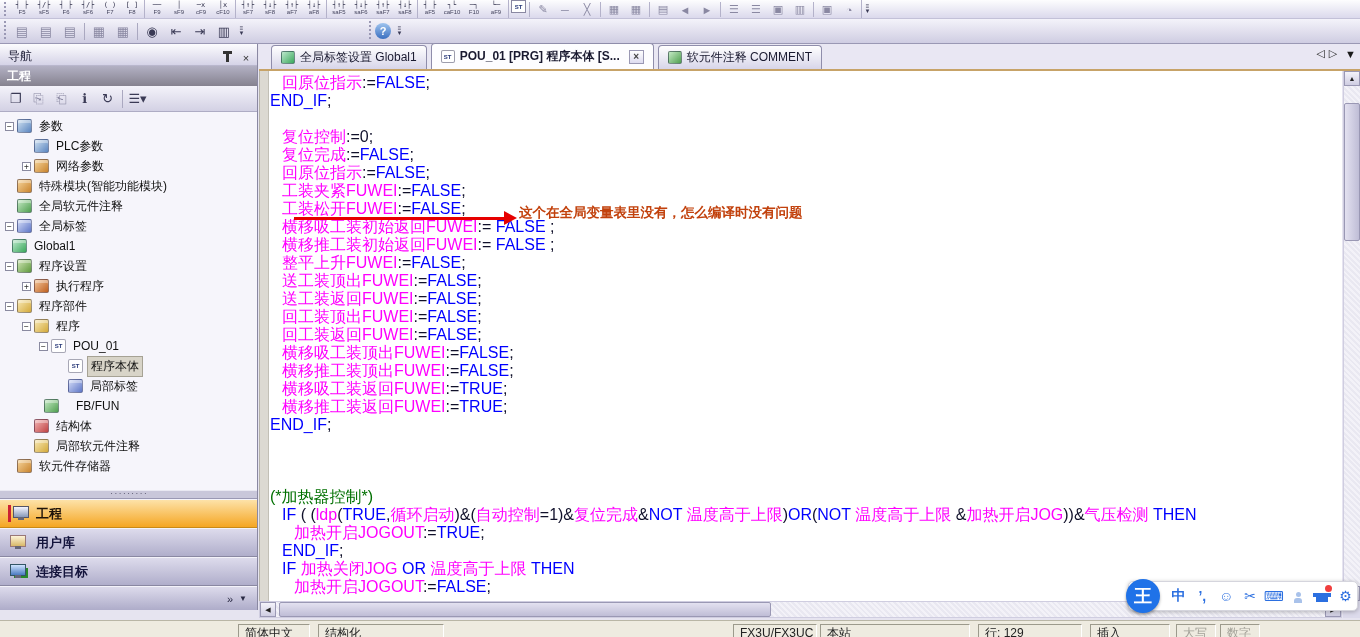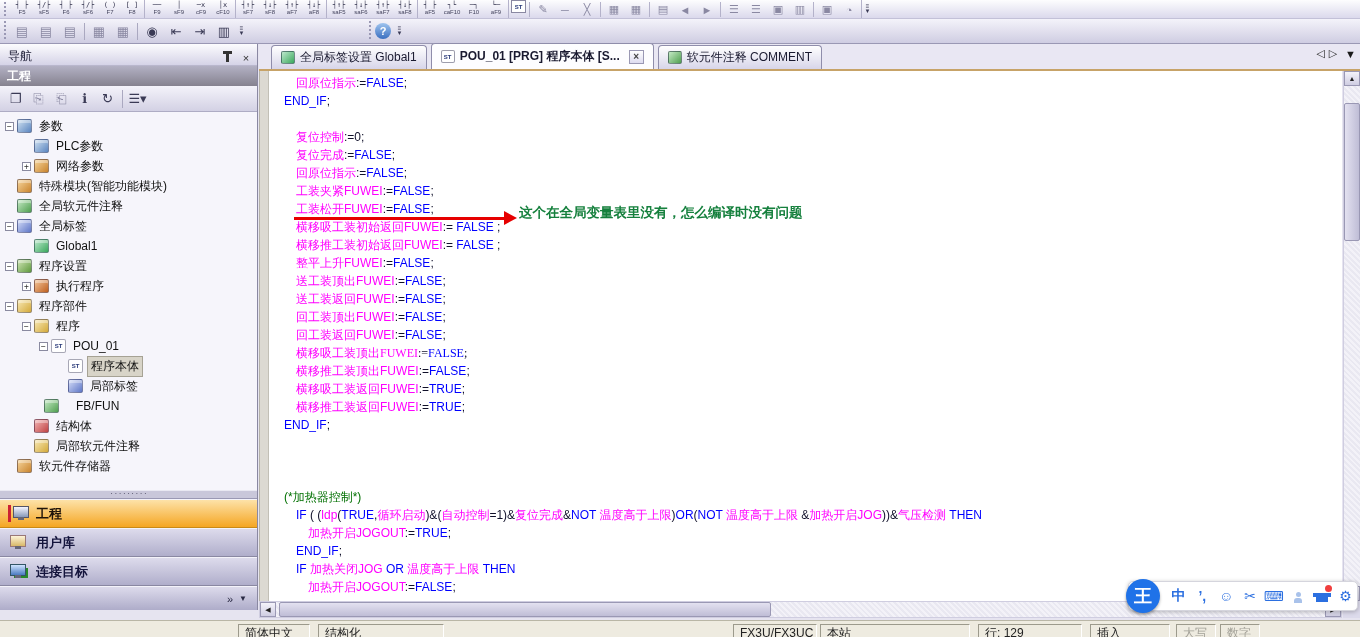--- a/index.html
+++ b/index.html
@@ -97,31 +97,31 @@
   .tico-sm { width:14px; height:13px; border-radius:2px; flex:none; border:1px solid rgba(60,60,90,.5);
              display:flex; align-items:center; justify-content:center; }
   .tabnav { position:absolute; right:4px; top:47px; display:flex; gap:4px; align-items:center;
             color:#1a1a1a; font-size:11px; z-index:5; }
   .tabnav span { cursor:default; }
 
   
   .editor { position:absolute; left:259px; top:71px; width:1083px; height:530px; background:#fff;
             border-left:1px solid #b5b2a8; }
   .gutter { position:absolute; left:0; top:0; width:9px; height:100%; background:#dcd9d2; border-right:1px solid #c2bfb6; }
-  .code { position:absolute; left:10px; top:3px; right:0; font-size:12px; line-height:18px;
-          font-family:"Liberation Sans","DejaVu Sans",sans-serif; padding-left:14px; cursor:text; }
+  .code { position:absolute; left:10px; top:3px; right:0; font-size:16px; line-height:18px;
+          font-family:"Liberation Sans","DejaVu Sans",sans-serif; padding-left:0; cursor:text; }
   .cl { height:18px; white-space:pre; }
   .tok-v { color:#ff00ff; }
   .tok-k { color:#0000ff; }
   .tok-o { color:#10102a; }
   .tok-c { color:#007000; }
   .red-underline { position:absolute; left:34px; top:146px; width:212px; height:3px; background:#e60000; z-index:10; }
   .red-arrowhead { position:absolute; left:244px; top:140px; width:0; height:0; z-index:10;
                    border-left:13px solid #e60000; border-top:7px solid transparent; border-bottom:7px solid transparent; }
-  .red-note { position:absolute; left:259px; top:133px; font-weight:bold; font-size:13.5px; color:#15803d; z-index:10; white-space:nowrap; }
+  .red-note { position:absolute; left:259px; top:133px; font-weight:bold; font-size:13.5px; color:#c2410c; z-index:10; white-space:nowrap; }
 
   
   .vscroll { position:absolute; right:0; top:71px; width:17px; height:530px;
              background:repeating-linear-gradient(45deg,#f3f2f8 0 2px,#e9e8f1 2px 4px); border-left:1px solid #cfcde0; }
   .sbtn { position:absolute; width:16px; height:15px; background:linear-gradient(#f4f3fa,#cfcde2);
           border:1px solid #9a98b4; display:flex; align-items:center; justify-content:center;
           font-size:7px; color:#222; }
   .vthumb { position:absolute; left:0; top:32px; width:16px; height:138px;
             background:linear-gradient(90deg,#e3e1f0,#bfbdd6); border:1px solid #9a98b4; border-radius:2px; }
   .hscroll { position:absolute; left:259px; top:601px; width:1083px; height:17px;
@@ -359,21 +359,21 @@
       <div class="trow" style="padding-left: 5px;">
         <span class="expn"></span>
         <span class="tico i-gcomment"></span>
         <span class="tlabel">全局软元件注释</span>
       </div>
       <div class="trow" style="padding-left: 5px;">
         <span class="exp">−</span>
         <span class="tico i-glabel"></span>
         <span class="tlabel">全局标签</span>
       </div>
-      <div class="trow" style="padding-left: 22px; text-align: right;">
+      <div class="trow" style=" text-align: right;">
         <span class="expn"></span>
         <span class="tico i-gtable"></span>
         <span class="tlabel">Global1</span>
       </div>
       <div class="trow" style="padding-left: 5px;">
         <span class="exp">−</span>
         <span class="tico i-psetting"></span>
         <span class="tlabel">程序设置</span>
       </div>
       <div class="trow" style="padding-left: 22px;">
@@ -480,21 +480,21 @@
       <div class="cl" style="padding-left: 12px;"><span class="tok-v">回原位指示</span><span class="tok-o">:=</span><span class="tok-k">FALSE</span><span class="tok-o">;</span></div>
       <div class="cl" style="padding-left: 12px;"><span class="tok-v">工装夹紧FUWEI</span><span class="tok-o">:=</span><span class="tok-k">FALSE</span><span class="tok-o">;</span></div>
       <div class="cl" style="padding-left: 12px;"><span class="tok-v">工装松开FUWEI</span><span class="tok-o">:=</span><span class="tok-k">FALSE</span><span class="tok-o">;</span></div>
       <div class="cl" style="padding-left: 12px;"><span class="tok-v">横移吸工装初始返回FUWEI</span><span class="tok-o">:= </span><span class="tok-k">FALSE</span><span class="tok-o"> ;</span></div>
       <div class="cl" style="padding-left: 12px;"><span class="tok-v">横移推工装初始返回FUWEI</span><span class="tok-o">:= </span><span class="tok-k">FALSE</span><span class="tok-o"> ;</span></div>
       <div class="cl" style="padding-left: 12px;"><span class="tok-v">整平上升FUWEI</span><span class="tok-o">:=</span><span class="tok-k">FALSE</span><span class="tok-o">;</span></div>
       <div class="cl" style="padding-left: 12px;"><span class="tok-v">送工装顶出FUWEI</span><span class="tok-o">:=</span><span class="tok-k">FALSE</span><span class="tok-o">;</span></div>
       <div class="cl" style="padding-left: 12px;"><span class="tok-v">送工装返回FUWEI</span><span class="tok-o">:=</span><span class="tok-k">FALSE</span><span class="tok-o">;</span></div>
       <div class="cl" style="padding-left: 12px;"><span class="tok-v">回工装顶出FUWEI</span><span class="tok-o">:=</span><span class="tok-k">FALSE</span><span class="tok-o">;</span></div>
       <div class="cl" style="padding-left: 12px;"><span class="tok-v">回工装返回FUWEI</span><span class="tok-o">:=</span><span class="tok-k">FALSE</span><span class="tok-o">;</span></div>
-      <div class="cl" style="padding-left: 12px; font-family: Liberation Serif, serif;"><span class="tok-v">横移吸工装顶出FUWEI</span><span class="tok-o">:=</span><span class="tok-k">FALSE</span><span class="tok-o">;</span></div>
+      <div class="cl" style="padding-left: 12px;"><span class="tok-v">横移吸工装顶出FUWEI</span><span class="tok-o">:=</span><span class="tok-k">FALSE</span><span class="tok-o">;</span></div>
       <div class="cl" style="padding-left: 12px;"><span class="tok-v">横移推工装顶出FUWEI</span><span class="tok-o">:=</span><span class="tok-k">FALSE</span><span class="tok-o">;</span></div>
       <div class="cl" style="padding-left: 12px;"><span class="tok-v">横移吸工装返回FUWEI</span><span class="tok-o">:=</span><span class="tok-k">TRUE</span><span class="tok-o">;</span></div>
       <div class="cl" style="padding-left: 12px;"><span class="tok-v">横移推工装返回FUWEI</span><span class="tok-o">:=</span><span class="tok-k">TRUE</span><span class="tok-o">;</span></div>
       <div class="cl" style="padding-left: 0px;"><span class="tok-k">END_IF</span><span class="tok-o">;</span></div>
       <div class="cl" style="padding-left: 0px;"></div>
       <div class="cl" style="padding-left: 0px;"></div>
       <div class="cl" style="padding-left: 0px;"></div>
       <div class="cl" style="padding-left: 0px;"><span class="tok-c">(*加热器控制*)</span></div>
       <div class="cl" style="padding-left: 12px;"><span class="tok-k">IF</span><span class="tok-o"> ( (</span><span class="tok-v">ldp</span><span class="tok-o">(</span><span class="tok-k">TRUE</span><span class="tok-o">,</span><span class="tok-v">循环启动</span><span class="tok-o">)&amp;(</span><span class="tok-v">自动控制</span><span class="tok-o">=1)&amp;</span><span class="tok-v">复位完成</span><span class="tok-o">&amp;</span><span class="tok-k">NOT</span><span class="tok-o"> </span><span class="tok-v">温度高于上限</span><span class="tok-o">)</span><span class="tok-k">OR</span><span class="tok-o">(</span><span class="tok-k">NOT</span><span class="tok-o"> </span><span class="tok-v">温度高于上限</span><span class="tok-o"> &amp;</span><span class="tok-v">加热开启JOG</span><span class="tok-o">))&amp;</span><span class="tok-v">气压检测</span><span class="tok-k"> THEN</span></div>
       <div class="cl" style="padding-left: 24px;"><span class="tok-v">加热开启JOGOUT</span><span class="tok-o">:=</span><span class="tok-k">TRUE</span><span class="tok-o">;</span></div>

